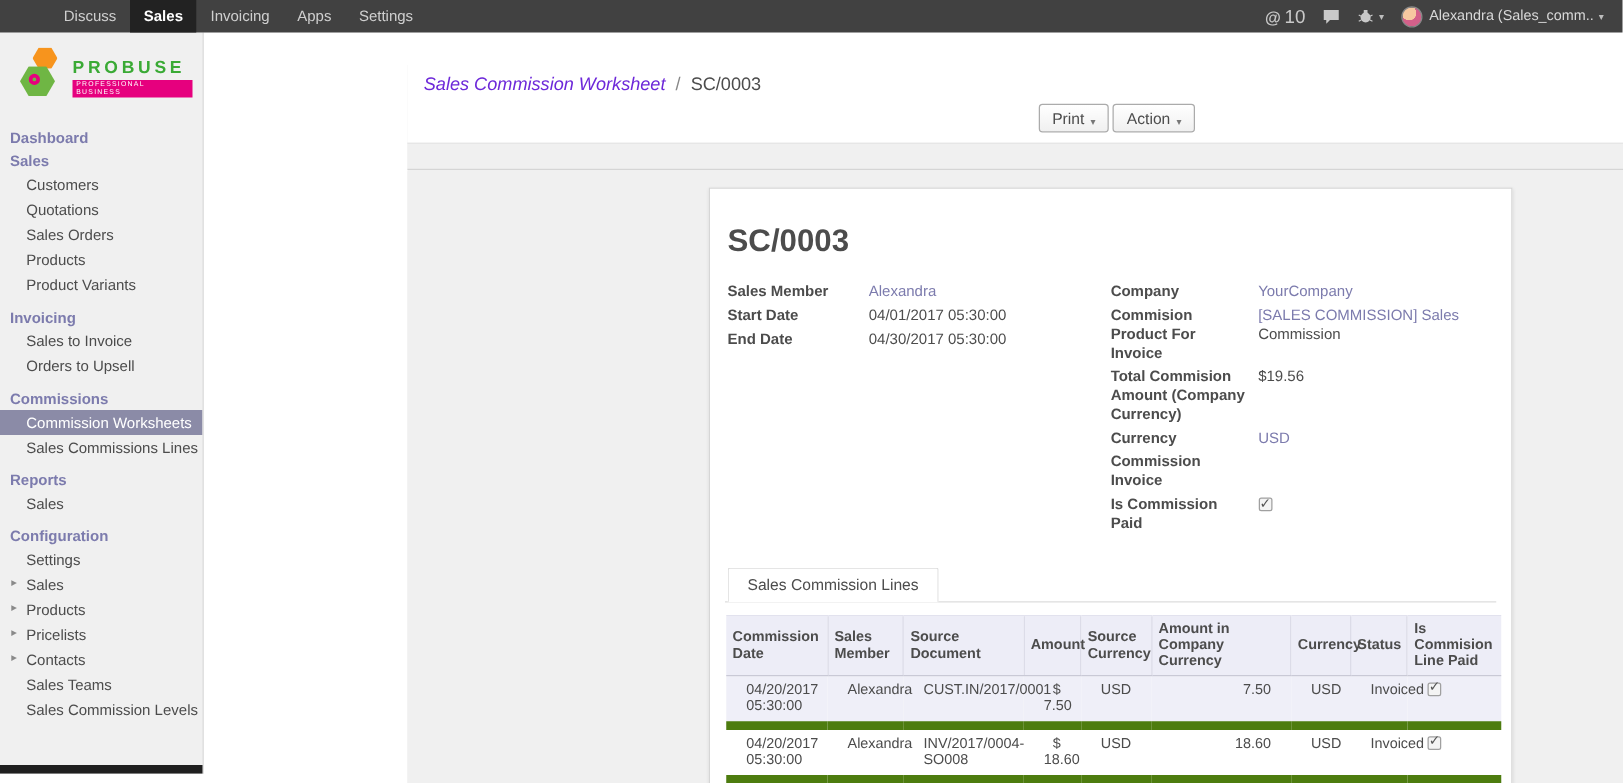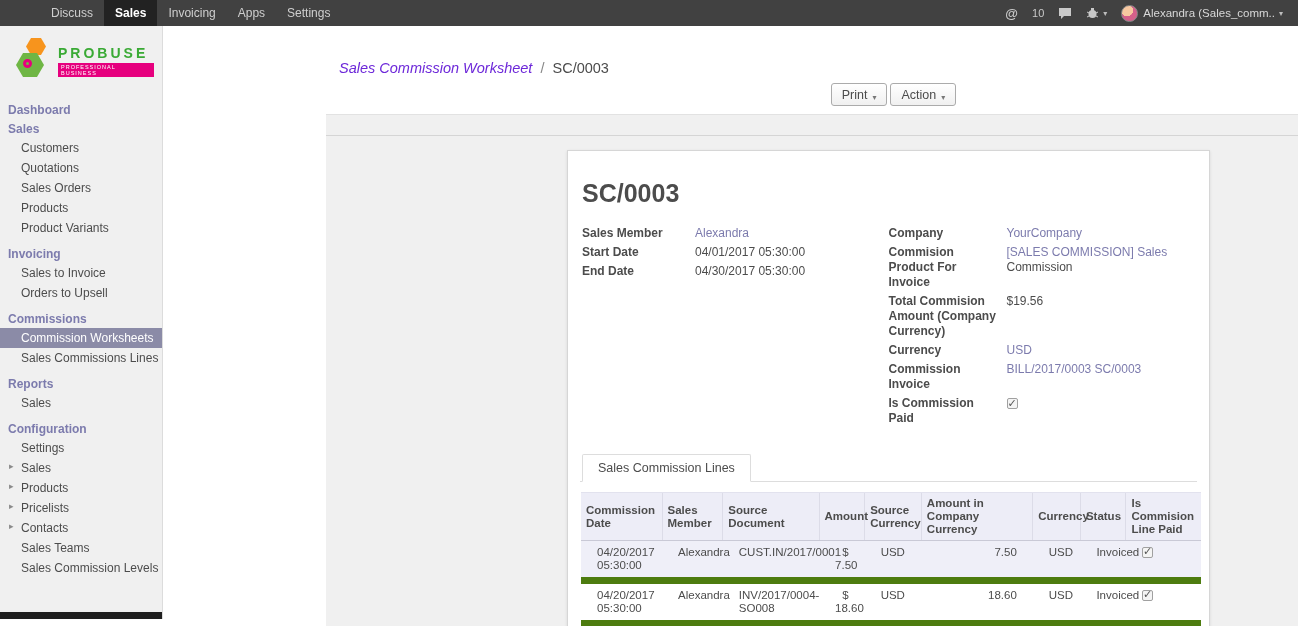--- a/index.html
+++ b/index.html
@@ -13,21 +13,21 @@
     position:absolute; top:0; left:0; width:1298px; height:26px;
     background:#414141; display:flex; align-items:stretch; z-index:50;padding-left:40px;
   }
   .topbar .menu-item {
     color:#cfcfcf; font-size:12px; line-height:26px; padding:0 11px; cursor:pointer;
   }
   .topbar .menu-item.active { background:#222; color:#fff; font-weight:bold; }
   .topbar-right { margin-left:auto; display:flex; align-items:center; padding-right:8px; }
   .systray-item { display:flex; align-items:center; color:#c9c9c9; padding:0 7px; height:26px; cursor:pointer; }
   .systray-item .at { font-size:13px; font-weight:bold; }
-  .systray-item .count { font-size:11px; margin-left:14px; }
+  .systray-item .count { font-size:15px; margin-left:3px; }
   .caret { font-size:8px; color:#bdbdbd; margin-left:4px; }
   .avatar {
     width:17px; height:17px; border-radius:50%;
     background: radial-gradient(circle at 35% 30%, #f7c8a0 0 40%, #d4608a 41% 100%);
     border:1px solid #888; margin-right:5px;
   }
   .user-name { font-size:11.5px; color:#d8d8d8; max-width:150px; white-space:nowrap; overflow:hidden; }
   .bubble-svg, .bug-svg { display:block; }
 
   
@@ -278,21 +278,20 @@
             <div class="field-row">
               <div class="field-label">Total Commision Amount (Company Currency)</div>
               <div class="field-value">$19.56</div>
             </div>
             <div class="field-row">
               <div class="field-label">Currency</div>
               <div class="field-value"><span class="o-link">USD</span></div>
             </div>
             <div class="field-row">
               <div class="field-label">Commission Invoice</div>
-              <div class="field-value"><span class="o-link">BILL/2017/0003 SC/0003</span></div>
             </div>
             <div class="field-row">
               <div class="field-label">Is Commission Paid</div>
               <div class="field-value"><span class="cb checked"></span></div>
             </div>
           </div>
         </div>
 
         <div class="notebook">
           <div class="tabs">

